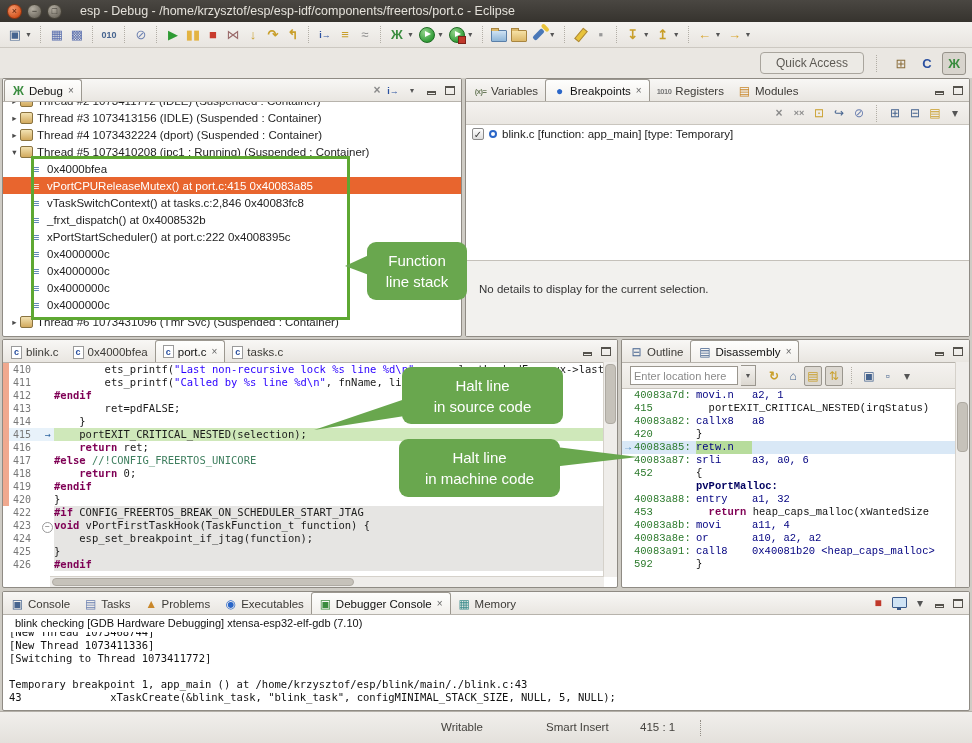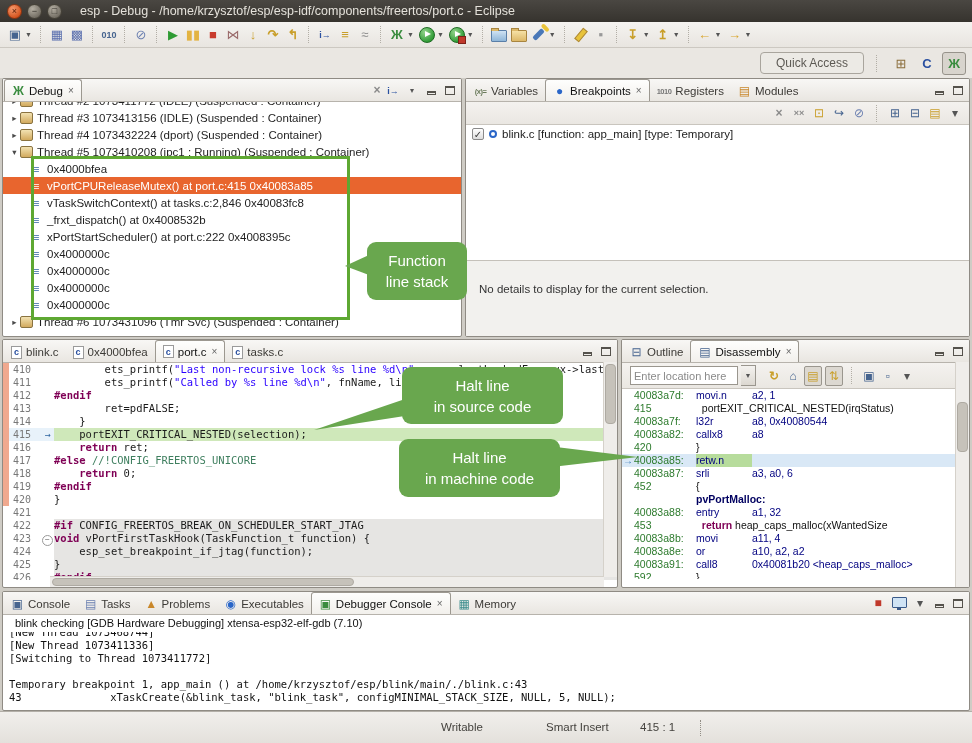--- a/index.html
+++ b/index.html
@@ -108,21 +108,21 @@
   .vthumb{position:absolute;left:1px;right:1px;border-radius:4px;background:#c6c2ba;border:1px solid #aeaaa2;}
   .hscroll{position:absolute;left:47px;right:13px;bottom:0;height:10px;background:#efedea;border-top:1px solid #d5d1ca;}
   .hthumb{position:absolute;top:1px;bottom:1px;border-radius:4px;background:#c6c2ba;border:1px solid #aeaaa2;}
   
   .locbar{height:25px;background:linear-gradient(#f4f2ef,#eae7e2);border-bottom:1px solid #c9c5be;
     display:flex;align-items:center;padding-left:8px;gap:3px;}
   .locbox{width:100px;height:17px;border:1px solid #9a968e;background:#fff;color:#8a8a8a;
     font-size:11px;padding:0 3px;overflow:hidden;white-space:nowrap;display:flex;align-items:center;}
   .locdd{width:14px;height:19px;border:1px solid #9a968e;border-left:none;background:linear-gradient(#f4f2ef,#dcd8d1);
     display:flex;align-items:center;justify-content:center;font-size:7px;color:#555;}
-  .dline{height:13px;line-height:13px;display:flex;white-space:pre;font-family:Liberation Sans, sans-serif;font-size:10.5px;align-items:flex-end;}
+  .dline{height:13px;line-height:13px;display:flex;white-space:pre;font-family:Liberation Mono, monospace;font-size:10.5px;align-items:flex-end;}
   .dmark{width:12px;flex:none;color:#3a7ab8;font-size:10px;text-align:center;}
   .dlabel{width:62px;flex:none;color:#2c7a2c;}
   .dline.current{background:#d9e8f6;}
   .d-mn{color:#000080;display:inline-block;min-width:56px;}
   .d-mnhl{color:#000080;display:inline-block;min-width:56px;background:#b7dc9c;}
   .d-op{color:#000080;}
   .d-lbl{color:#000060;font-weight:bold;}
   .d-src{color:#111;}
   .d-kw{color:#7f0055;font-weight:bold;}
   
@@ -402,21 +402,20 @@
         <div class="codeline"><span class="lbar on"></span><span class="lno">411</span><span class="lmark"></span><span class="lcode"><span class="t-p">        ets_printf(</span><span class="t-s">"Called by %s line %d\n"</span><span class="t-p">, fnName, line);</span></span></div>
         <div class="codeline"><span class="lbar on"></span><span class="lno">412</span><span class="lmark"></span><span class="lcode"><span class="t-k">#endif</span></span></div>
         <div class="codeline"><span class="lbar on"></span><span class="lno">413</span><span class="lmark"></span><span class="lcode"><span class="t-p">        ret=pdFALSE;</span></span></div>
         <div class="codeline"><span class="lbar on"></span><span class="lno">414</span><span class="lmark"></span><span class="lcode"><span class="t-p">    }</span></span></div>
         <div class="codeline current"><span class="lbar on"></span><span class="lno">415</span><span class="lmark">→</span><span class="lcode"><span class="t-p">    portEXIT_CRITICAL_NESTED(selection);</span></span></div>
         <div class="codeline"><span class="lbar on"></span><span class="lno">416</span><span class="lmark"></span><span class="lcode"><span class="t-p">    </span><span class="t-k">return</span><span class="t-p"> ret;</span></span></div>
         <div class="codeline"><span class="lbar on"></span><span class="lno">417</span><span class="lmark"></span><span class="lcode"><span class="t-k">#else</span><span class="t-p"> </span><span class="t-c">//!CONFIG_FREERTOS_UNICORE</span></span></div>
         <div class="codeline"><span class="lbar on"></span><span class="lno">418</span><span class="lmark"></span><span class="lcode"><span class="t-p">    </span><span class="t-k">return</span><span class="t-p"> 0;</span></span></div>
         <div class="codeline"><span class="lbar on"></span><span class="lno">419</span><span class="lmark"></span><span class="lcode"><span class="t-k">#endif</span></span></div>
         <div class="codeline"><span class="lbar on"></span><span class="lno">420</span><span class="lmark"></span><span class="lcode"><span class="t-p">}</span></span></div>
-        <div class="codeline"><span class="lbar"></span><span class="lno">421</span><span class="lmark"></span><span class="lcode"></span></div>
         <div class="codeline inactive"><span class="lbar"></span><span class="lno">422</span><span class="lmark"></span><span class="lcode"><span class="t-k">#if</span><span class="t-p"> CONFIG_FREERTOS_BREAK_ON_SCHEDULER_START_JTAG</span></span></div>
         <div class="codeline inactive"><span class="lbar"></span><span class="lno">423</span><span class="lmark"><span class="fold">−</span></span><span class="lcode"><span class="t-k">void</span><span class="t-p"> vPortFirstTaskHook(TaskFunction_t function) {</span></span></div>
         <div class="codeline inactive"><span class="lbar"></span><span class="lno">424</span><span class="lmark"></span><span class="lcode"><span class="t-p">    esp_set_breakpoint_if_jtag(function);</span></span></div>
         <div class="codeline inactive"><span class="lbar"></span><span class="lno">425</span><span class="lmark"></span><span class="lcode"><span class="t-p">}</span></span></div>
         <div class="codeline inactive"><span class="lbar"></span><span class="lno">426</span><span class="lmark"></span><span class="lcode"><span class="t-k">#endif</span></span></div>
       </div>
     <div class="vscroll">
         <div class="vthumb" style="top:2px;height:58px;"></div>
       </div>
     <div class="hscroll">
@@ -457,21 +456,20 @@
           <span class="mini-ico pressed" style="color: rgb(201, 159, 42);">⇅</span>
           <span class="tsep"></span>
           <span class="mini-ico" style="color: rgb(70, 100, 143);">▣</span>
           <span class="mini-ico" style="color: rgb(70, 100, 143);">▫</span>
           <span class="mini-ico" style="color: rgb(85, 85, 85);">▾</span>
         </span>
     </div>
     <div id="dis-lines" style="height:190px;overflow:hidden;">
         <div class="dline"><span class="dmark"></span><span class="dlabel">40083a7d:</span><span class="d-mn">movi.n</span><span class="d-op">a2, 1</span></div>
         <div class="dline"><span class="dmark"></span><span class="dlabel">415</span><span class="d-src">  portEXIT_CRITICAL_NESTED(irqStatus)</span></div>
-        <div class="dline"><span class="dmark"></span><span class="dlabel">40083a7f:</span><span class="d-mn">l32r</span><span class="d-op">a8, 0x40080544</span></div>
         <div class="dline"><span class="dmark"></span><span class="dlabel">40083a82:</span><span class="d-mn">callx8</span><span class="d-op">a8</span></div>
         <div class="dline"><span class="dmark"></span><span class="dlabel">420</span><span class="d-src">}</span></div>
         <div class="dline current"><span class="dmark">→</span><span class="dlabel">40083a85:</span><span class="d-mnhl">retw.n</span></div>
         <div class="dline"><span class="dmark"></span><span class="dlabel">40083a87:</span><span class="d-mn">srli</span><span class="d-op">a3, a0, 6</span></div>
         <div class="dline"><span class="dmark"></span><span class="dlabel">452</span><span class="d-src">{</span></div>
         <div class="dline"><span class="dmark"></span><span class="dlabel"></span><span class="d-lbl">pvPortMalloc:</span></div>
         <div class="dline"><span class="dmark"></span><span class="dlabel">40083a88:</span><span class="d-mn">entry</span><span class="d-op">a1, 32</span></div>
         <div class="dline"><span class="dmark"></span><span class="dlabel">453</span><span class="d-kw">  return</span><span class="d-src"> heap_caps_malloc(xWantedSize</span></div>
         <div class="dline"><span class="dmark"></span><span class="dlabel">40083a8b:</span><span class="d-mn">movi</span><span class="d-op">a11, 4</span></div>
         <div class="dline"><span class="dmark"></span><span class="dlabel">40083a8e:</span><span class="d-mn">or</span><span class="d-op">a10, a2, a2</span></div>

